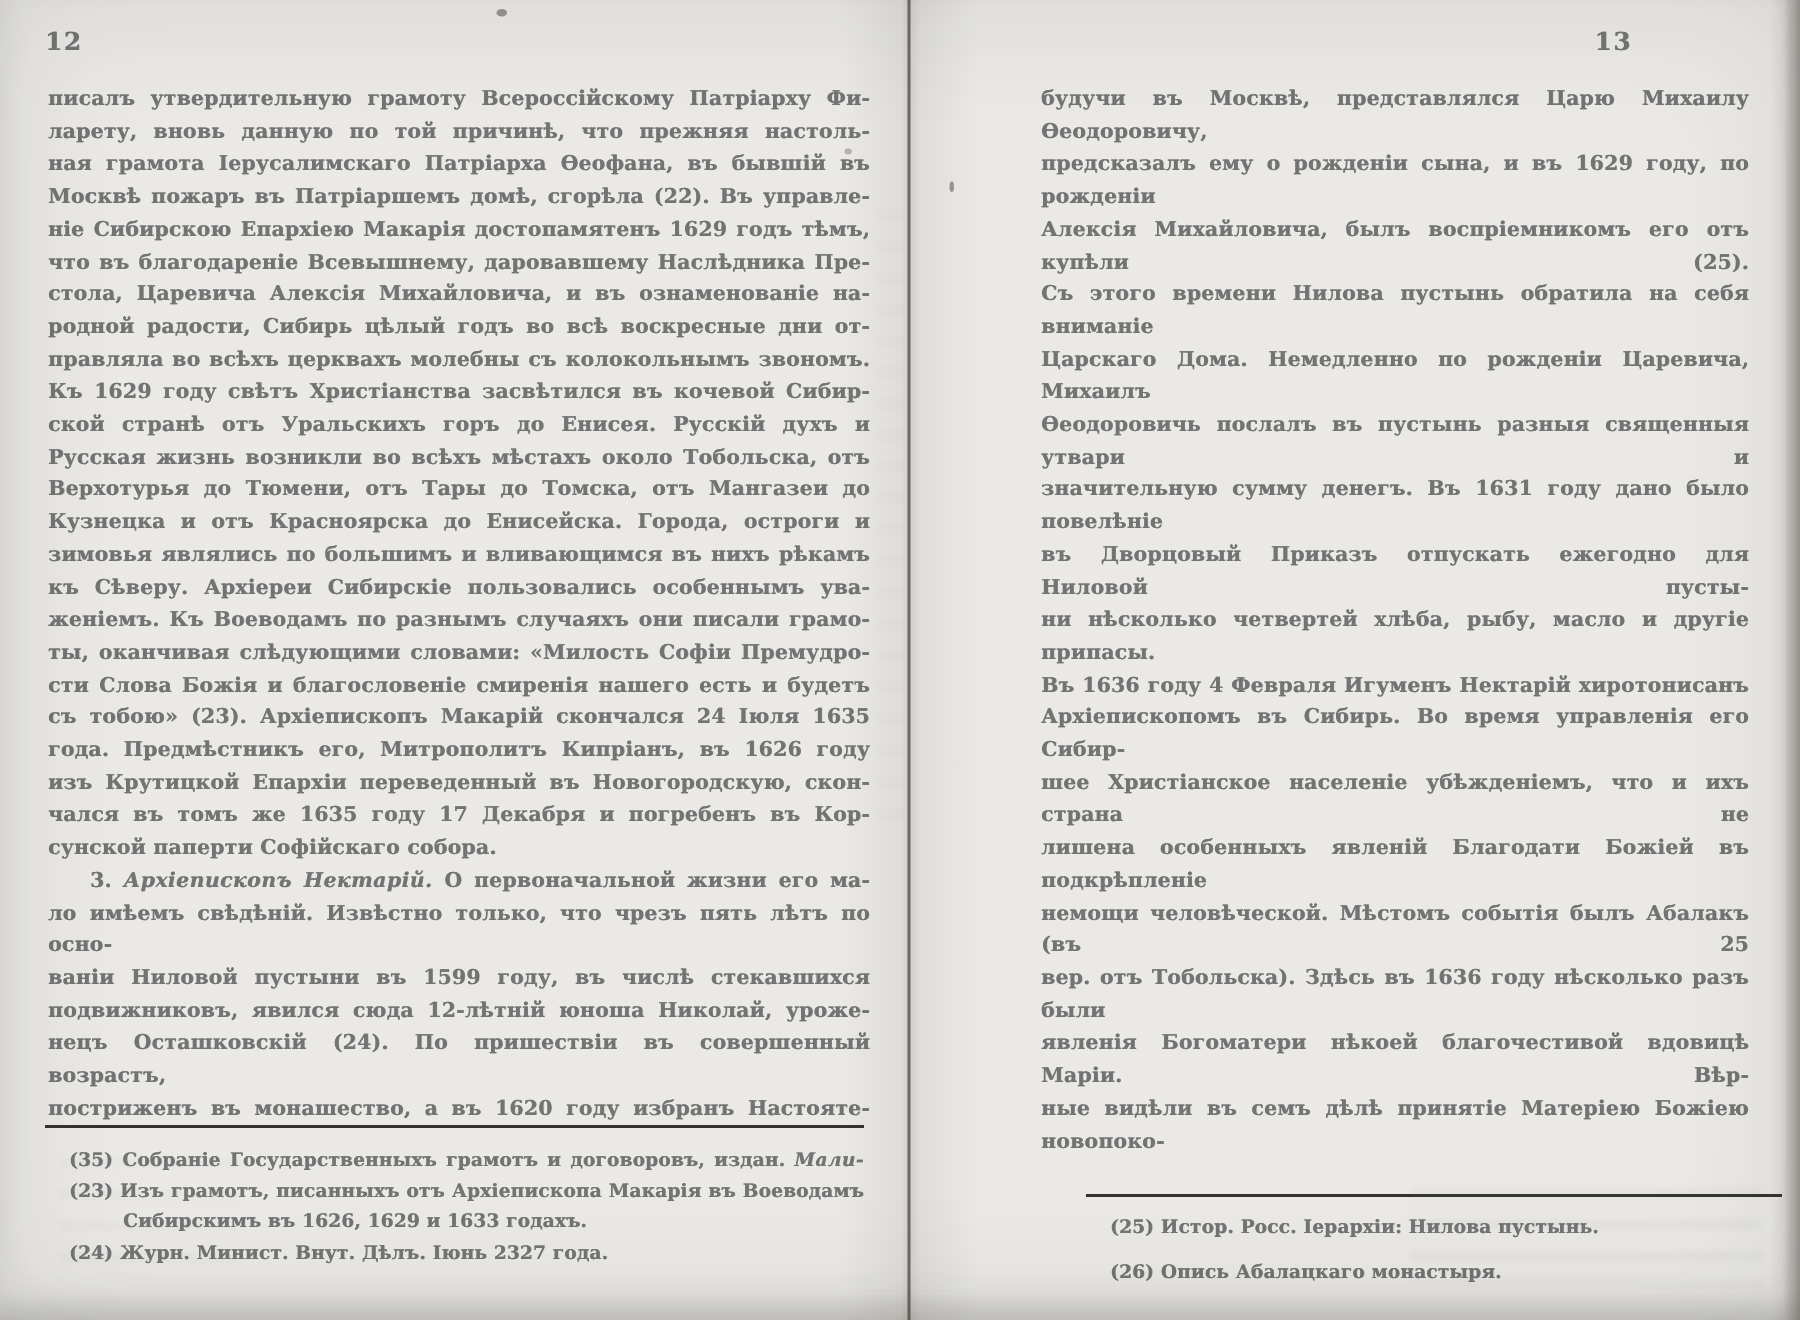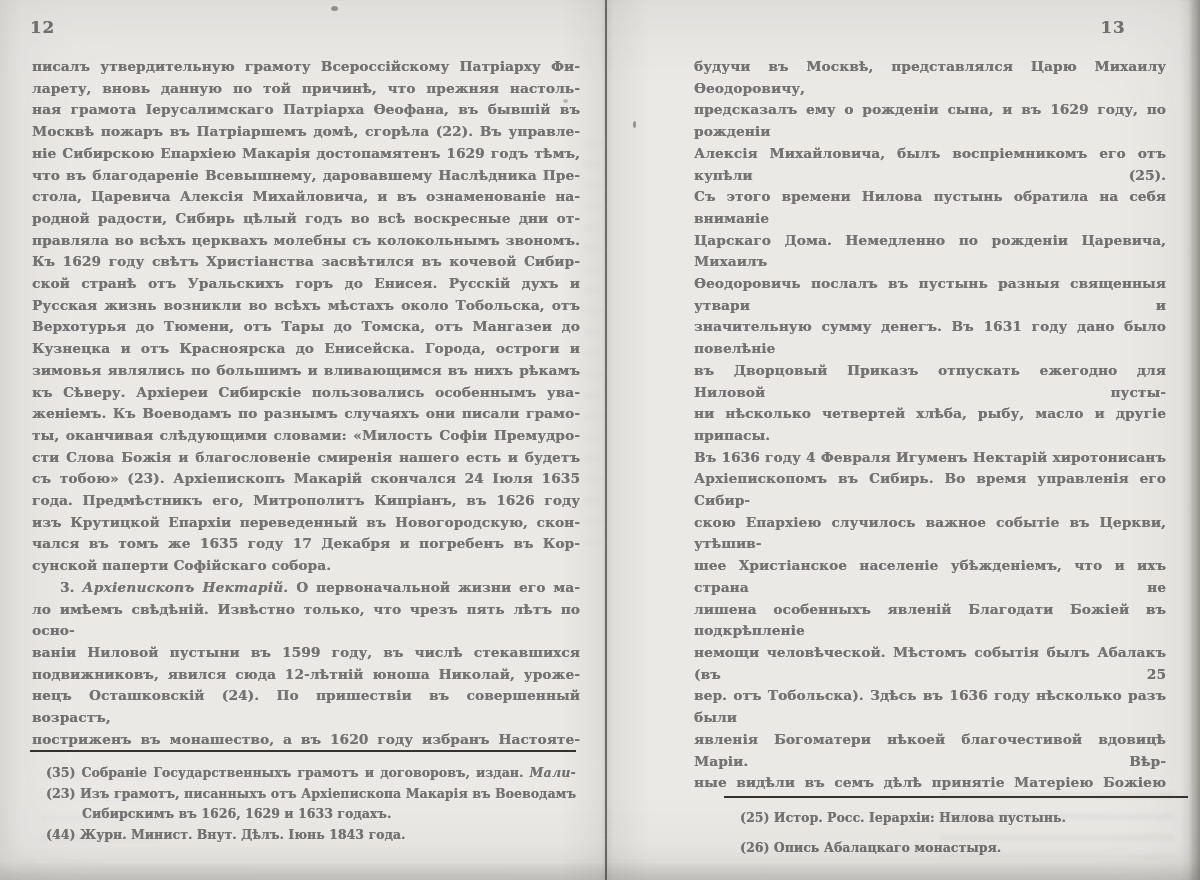--- a/index.html
+++ b/index.html
@@ -11,21 +11,21 @@
   }
   .stage::after{
     content:"";position:absolute;inset:0;pointer-events:none;
     box-shadow:inset 0 0 90px rgba(60,55,48,.12), inset 0 -14px 22px rgba(60,55,48,.10);
   }
   .page-number{
     position:absolute;top:18px;font-size:16.5px;font-weight:bold;
     letter-spacing:1px;text-shadow:.3px .3px .4px rgba(43,42,46,.55);
   }
   .pn-left{left:30px;}
-  .pn-right{left:1063px;width:100px;text-align:center;}
+  .pn-right{left:1063px;width:100px;text-align:left;}
   .body-text{
     position:absolute;top:56px;overflow:hidden;
     font-size:13.6px;font-weight:bold;line-height:21.7px;
     letter-spacing:.15px;
     text-shadow:.3px .3px .35px rgba(43,42,46,.5);
   }
   .body-left{left:32px;width:548px;height:696px;}
   .body-right{left:694px;width:472px;height:740px;}
   .line{text-align:justify;text-align-last:justify;}
   .line.end{text-align-last:left;}
@@ -100,37 +100,36 @@
       <div class="line"><span>ваніи Ниловой пустыни въ 1599 году, въ числѣ стекавшихся</span></div>
       <div class="line"><span>подвижниковъ, явился сюда 12-лѣтній юноша Николай, уроже-</span></div>
       <div class="line"><span>нецъ Осташковскій (24). По пришествіи въ совершенный возрастъ,</span></div>
       <div class="line"><span>постриженъ въ монашество, а въ 1620 году избранъ Настояте-</span></div>
       <div class="line"></div>
     </div>
   <div class="footnotes fn-left">
       <div class="line"><span>(35) Собраніе Государственныхъ грамотъ и договоровъ, издан. </span><span class="it">Мали-</span></div>
       <div class="line"><span>(23) Изъ грамотъ, писанныхъ отъ Архіепископа Макарія въ Воеводамъ</span></div>
       <div class="line end hang"><span>Сибирскимъ въ 1626, 1629 и 1633 годахъ.</span></div>
-      <div class="line end"><span>(44) Журн. Минист. Внут. Дѣлъ. Іюнь 1843 года.</span></div>
+      <div class="line end"><span>(24) Журн. Минист. Внут. Дѣлъ. Іюнь 2327 года.</span></div>
     </div>
 
   <div class="page-number pn-right">13</div>
   <div class="body-text body-right">
       <div class="line"><span>будучи въ Москвѣ, представлялся Царю Михаилу Ѳеодоровичу,</span></div>
       <div class="line"><span>предсказалъ ему о рожденіи сына, и въ 1629 году, по рожденіи</span></div>
       <div class="line"><span>Алексія Михайловича, былъ воспріемникомъ его отъ купѣли (25).</span></div>
       <div class="line"><span>Съ этого времени Нилова пустынь обратила на себя вниманіе</span></div>
       <div class="line"><span>Царскаго Дома. Немедленно по рожденіи Царевича, Михаилъ</span></div>
       <div class="line"><span>Ѳеодоровичь послалъ въ пустынь разныя священныя утвари и</span></div>
       <div class="line"><span>значительную сумму денегъ. Въ 1631 году дано было повелѣніе</span></div>
       <div class="line"><span>въ Дворцовый Приказъ отпускать ежегодно для Ниловой пусты-</span></div>
       <div class="line"><span>ни нѣсколько четвертей хлѣба, рыбу, масло и другіе припасы.</span></div>
       <div class="line"><span>Въ 1636 году 4 Февраля Игуменъ Нектарій хиротонисанъ</span></div>
       <div class="line"><span>Архіепископомъ въ Сибирь. Во время управленія его Сибир-</span></div>
-      <div class="line"><span>скою Епархіею случилось важное событіе въ Церкви, утѣшив-</span></div>
       <div class="line"><span>шее Христіанское населеніе убѣжденіемъ, что и ихъ страна не</span></div>
       <div class="line"><span>лишена особенныхъ явленій Благодати Божіей въ подкрѣпленіе</span></div>
       <div class="line"><span>немощи человѣческой. Мѣстомъ событія былъ Абалакъ (въ 25</span></div>
       <div class="line"><span>вер. отъ Тобольска). Здѣсь въ 1636 году нѣсколько разъ были</span></div>
       <div class="line"><span>явленія Богоматери нѣкоей благочестивой вдовицѣ Маріи. Вѣр-</span></div>
       <div class="line"><span>ные видѣли въ семъ дѣлѣ принятіе Матеріею Божіею новопоко-</span></div>
     </div>
   <div class="footnotes fn-right">
       <div class="line end"><span>(25) Истор. Росс. Іерархіи: Нилова пустынь.</span></div>
       <div class="line end"><span>(26) Опись Абалацкаго монастыря.</span></div>

